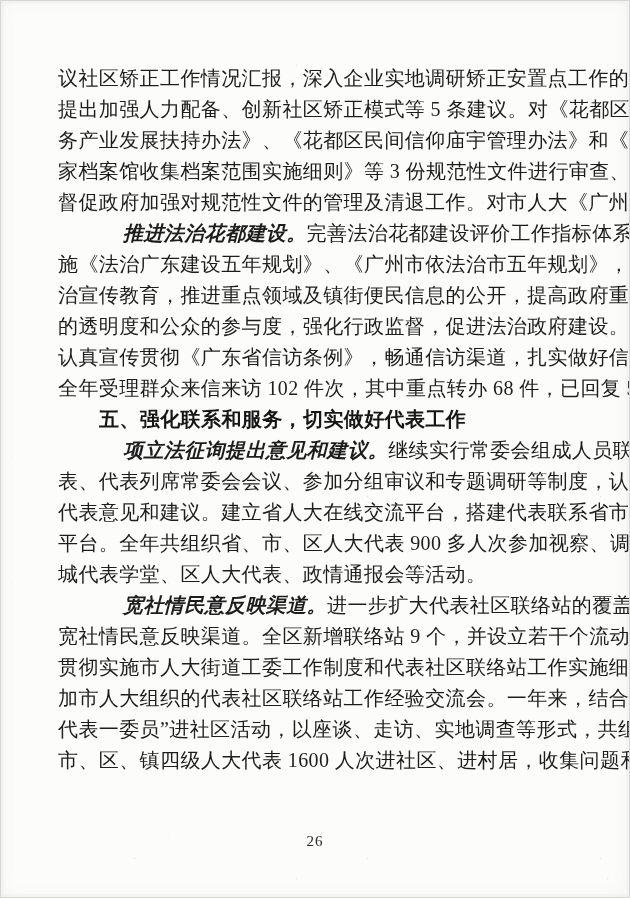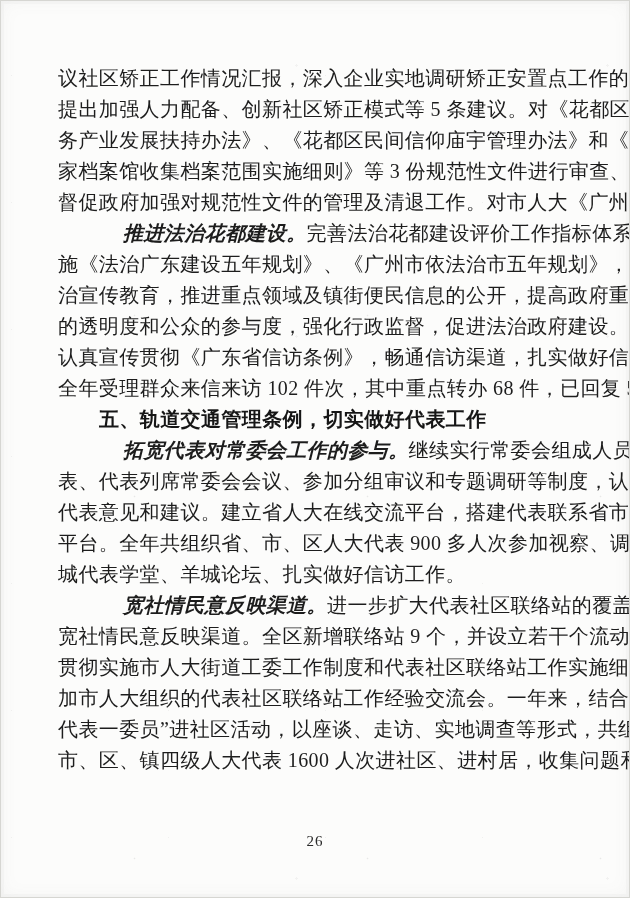--- a/index.html
+++ b/index.html
@@ -73,26 +73,26 @@
       <div class="line">提出加强人力配备、创新社区矫正模式等 5 条建议。对《花都区电子商</div>
       <div class="line">务产业发展扶持办法》、《花都区民间信仰庙宇管理办法》和《花都国</div>
       <div class="line">家档案馆收集档案范围实施细则》等 3 份规范性文件进行审查、备案，</div>
       <div class="line">督促政府加强对规范性文件的管理及清退工作。对市人大《广州市城市</div>
       <div class="line indent"><span class="lead">推进法治花都建设。</span><span>完善法治花都建设评价工作指标体系，推动实</span></div>
       <div class="line">施《法治广东建设五年规划》、《广州市依法治市五年规划》，加强法</div>
       <div class="line">治宣传教育，推进重点领域及镇街便民信息的公开，提高政府重大决策</div>
       <div class="line">的透明度和公众的参与度，强化行政监督，促进法治政府建设。同时，</div>
       <div class="line">认真宣传贯彻《广东省信访条例》，畅通信访渠道，扎实做好信访工作，</div>
       <div class="line">全年受理群众来信来访 102 件次，其中重点转办 68 件，已回复 55 件。</div>
-      <div class="line indent heading">五、轨道交通管理条例，切实做好代表工作</div>
-      <div class="line indent"><span class="lead">拓宽代表对常委会工作的参与。</span><span>继续实行常委会组成人员联系代</span></div>
+      <div class="line indent heading">五、强化联系和服务，切实做好代表工作</div>
+      <div class="line indent"><span class="lead">项立法征询提出意见和建议。</span><span>继续实行常委会组成人员联系代</span></div>
       <div class="line">表、代表列席常委会会议、参加分组审议和专题调研等制度，认真听取</div>
       <div class="line">代表意见和建议。建立省人大在线交流平台，搭建代表联系省市人大的</div>
       <div class="line">平台。全年共组织省、市、区人大代表 900 多人次参加视察、调研、羊</div>
-      <div class="line">城代表学堂、羊城论坛、扎实做好信访工作。</div>
+      <div class="line">城代表学堂、区人大代表、政情通报会等活动。</div>
       <div class="line indent"><span class="lead">宽社情民意反映渠道。</span><span>进一步扩大代表社区联络站的覆盖面，拓</span></div>
       <div class="line">宽社情民意反映渠道。全区新增联络站 9 个，并设立若干个流动联络站，</div>
       <div class="line">贯彻实施市人大街道工委工作制度和代表社区联络站工作实施细则，参</div>
       <div class="line">加市人大组织的代表社区联络站工作经验交流会。一年来，结合区“两</div>
       <div class="line">代表一委员”进社区活动，以座谈、走访、实地调查等形式，共组织省、</div>
       <div class="line">市、区、镇四级人大代表 1600 人次进社区、进村居，收集问题和建议</div>
     </div>
   <div class="page-footer">26</div>
 </div>
 

